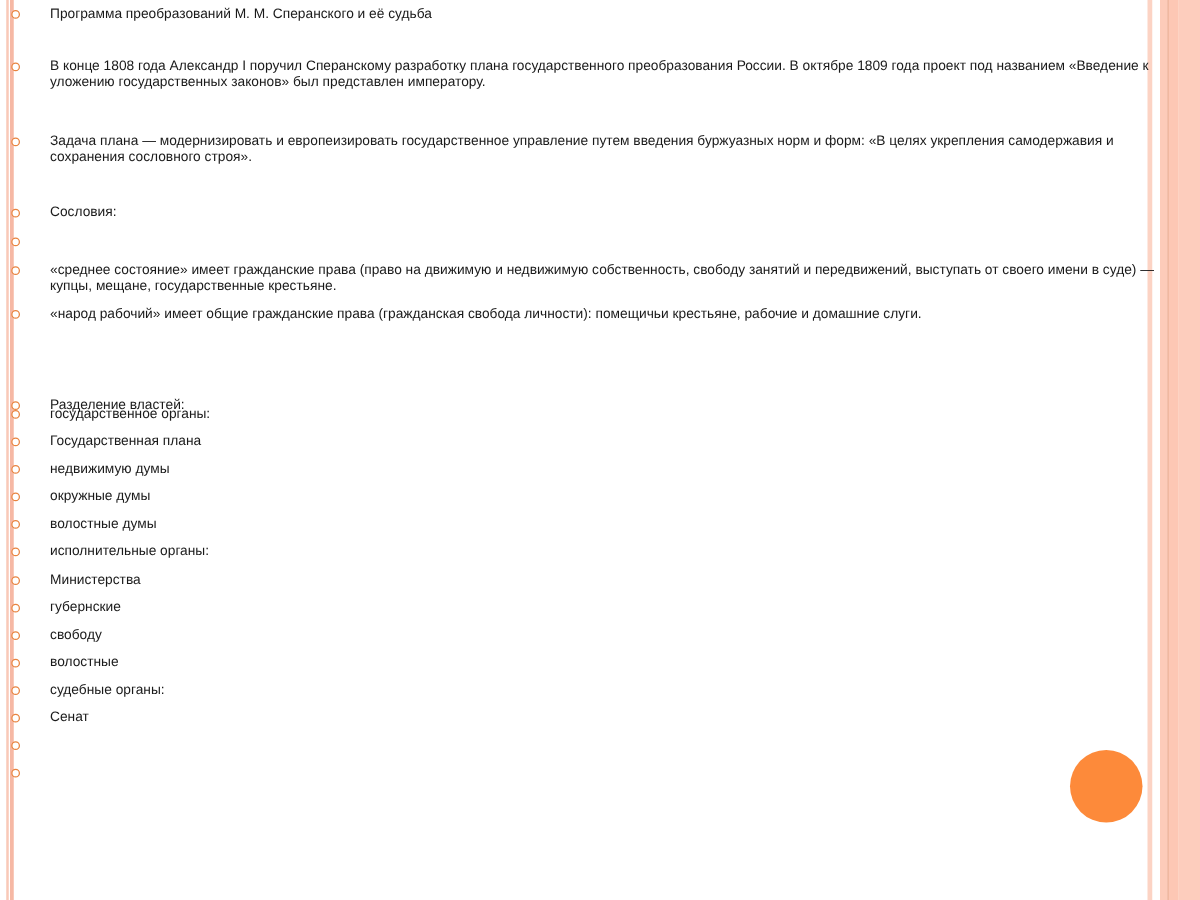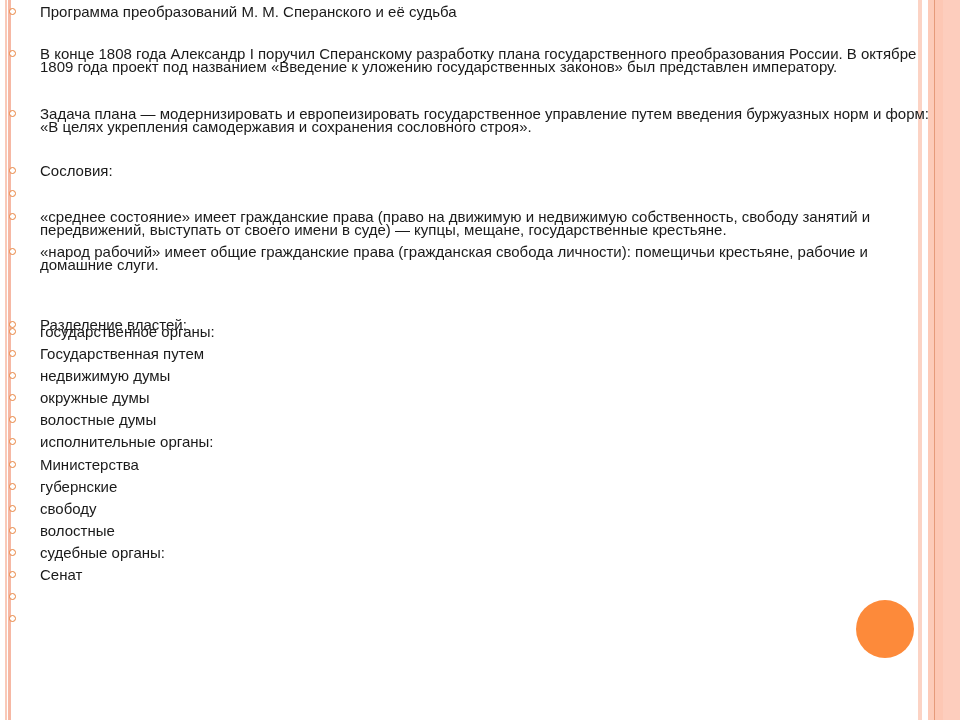--- a/index.html
+++ b/index.html
@@ -45,21 +45,21 @@
 
     .content {
       position: absolute;
       left: 0; top: 0;
       width: 940px;
     }
     .item {
       position: absolute;
       left: 40px;
       width: 898px;
-      font-size: 15px;
+      font-size: 11px;
       line-height: 13px;
       color: #1a1a1a;
     }
     .bullet {
       position: absolute;
       left: -31px;
       top: 3px;
       width: 5px; height: 5px;
       border: 1.6px solid #e8833f;
       border-radius: 50%;
@@ -115,21 +115,21 @@
   <div class="item" style="top:318px;">
     <span class="bullet"></span>
     <span>Разделение властей:</span>
   </div>
   <div class="item" style="top:325px;">
     <span class="bullet"></span>
     <span>государственное органы:</span>
   </div>
   <div class="item" style="top:347px;">
     <span class="bullet"></span>
-    <span>Государственная путем</span>
+    <span>Государственная плана</span>
   </div>
   <div class="item" style="top:369px;">
     <span class="bullet"></span>
     <span>недвижимую думы</span>
   </div>
   <div class="item" style="top:391px;">
     <span class="bullet"></span>
     <span>окружные думы</span>
   </div>
   <div class="item" style="top:413px;">

